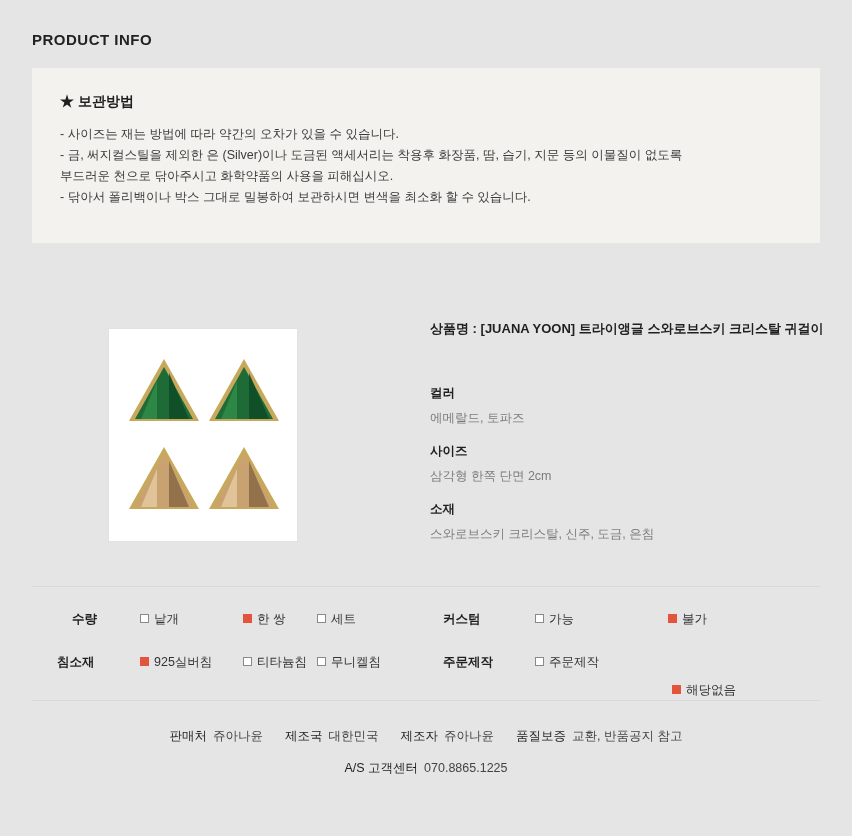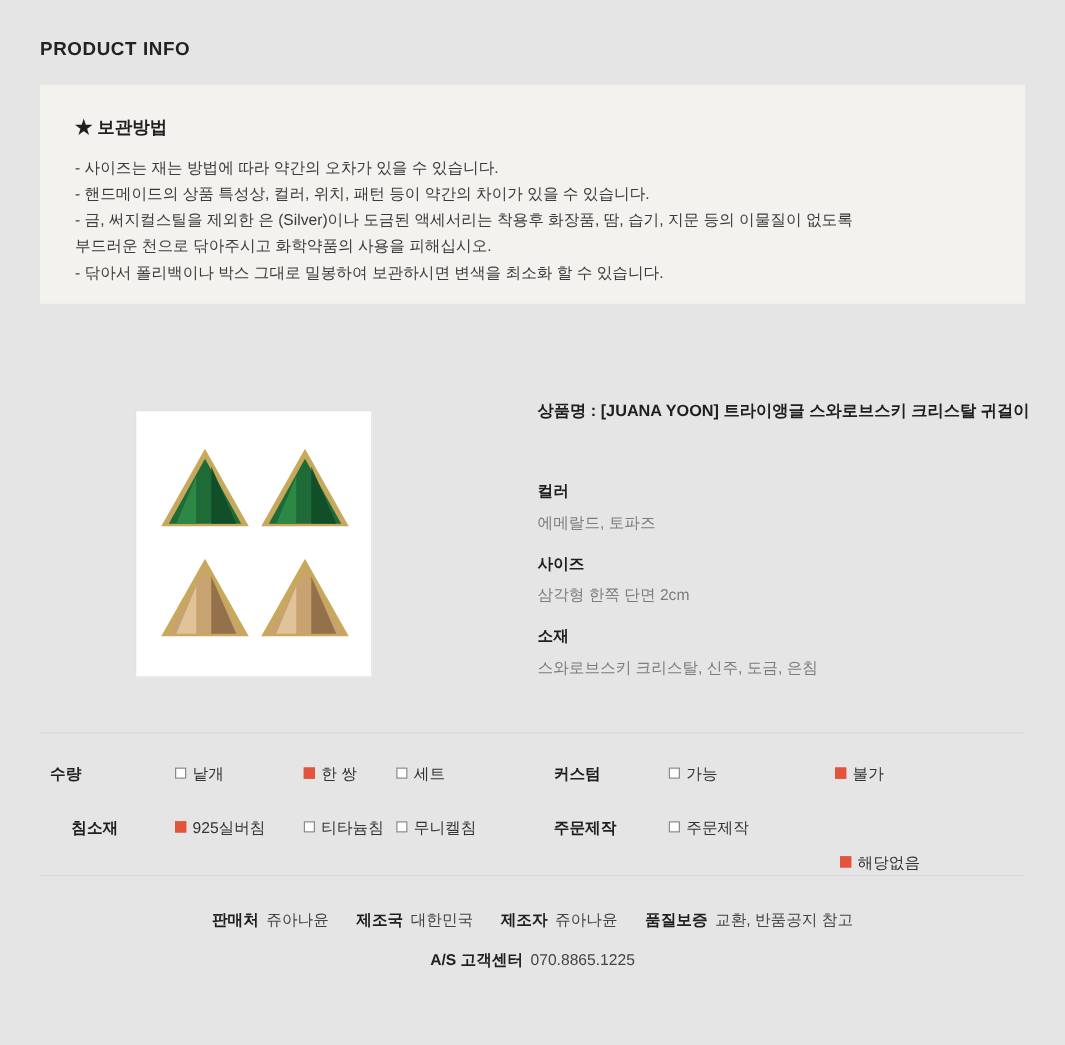--- a/index.html
+++ b/index.html
@@ -180,35 +180,34 @@
   
   .footer-line {
     position: absolute;
     width: 852px;
     text-align: center;
     font-size: 12.5px;
     color: #333333;
   }
   .footer-1 { top: 728px; }
   .footer-2 { top: 760px; }
-  .f-label { font-weight: bold; color: #1f1f1f; }
+  .f-label { font-weight: normal; color: #1f1f1f; }
   .f-value { color: #444444; margin-left: 6px; margin-right: 22px; }
   .f-value.last { margin-right: 0; }
 </style>
 </head>
 <body>
 
 <div class="page">
 
   <div class="page-title">PRODUCT INFO</div>
 
   <div class="notice-box">
     <div class="notice-head">★ 보관방법</div>
     <div class="notice-line">- 사이즈는 재는 방법에 따라 약간의 오차가 있을 수 있습니다.</div>
-    <div class="notice-line">- 핸드메이드의 상품 특성상, 컬러, 위치, 패턴 등이 약간의 차이가 있을 수 있습니다.</div>
 
     <div class="notice-line">- 금, 써지컬스틸을 제외한 은 (Silver)이나 도금된 액세서리는 착용후 화장품, 땀, 습기, 지문 등의 이물질이 없도록</div>
     <div class="notice-line">부드러운 천으로 닦아주시고 화학약품의 사용을 피해십시오.</div>
     <div class="notice-line">- 닦아서 폴리백이나 박스 그대로 밀봉하여 보관하시면 변색을 최소화 할 수 있습니다.</div>
   </div>
 
   <div class="product-image-frame">
     <div class="earring e1">
       <span class="tri-outer"></span>
         <span class="tri-inner"></span>
@@ -246,21 +245,21 @@
     <div class="value">삼각형 한쪽 단면 2cm</div>
   </div>
   <div class="spec-block sb3">
     <div class="label">소재</div>
     <div class="value">스와로브스키 크리스탈, 신주, 도금, 은침</div>
   </div>
 
   <div class="rule rule-1"></div>
 
   <div class="opt-row orow-1">
-    <span class="row-label" style="left:40px;">수량</span>
+    <span class="row-label" style="left:72px;">수량</span>
     <span class="opt" style="left:140px;"><span class="box"></span><span>낱개</span></span>
     <span class="opt" style="left:243px;"><span class="box checked"></span><span>한 쌍</span></span>
     <span class="opt" style="left:317px;"><span class="box"></span><span>세트</span></span>
 
     <span class="row-label" style="left:443px;">커스텀</span>
     <span class="opt" style="left:535px;"><span class="box"></span><span>가능</span></span>
     <span class="opt" style="left:668px;"><span class="box checked"></span><span>불가</span></span>
   </div>
 
   <div class="opt-row orow-2">

